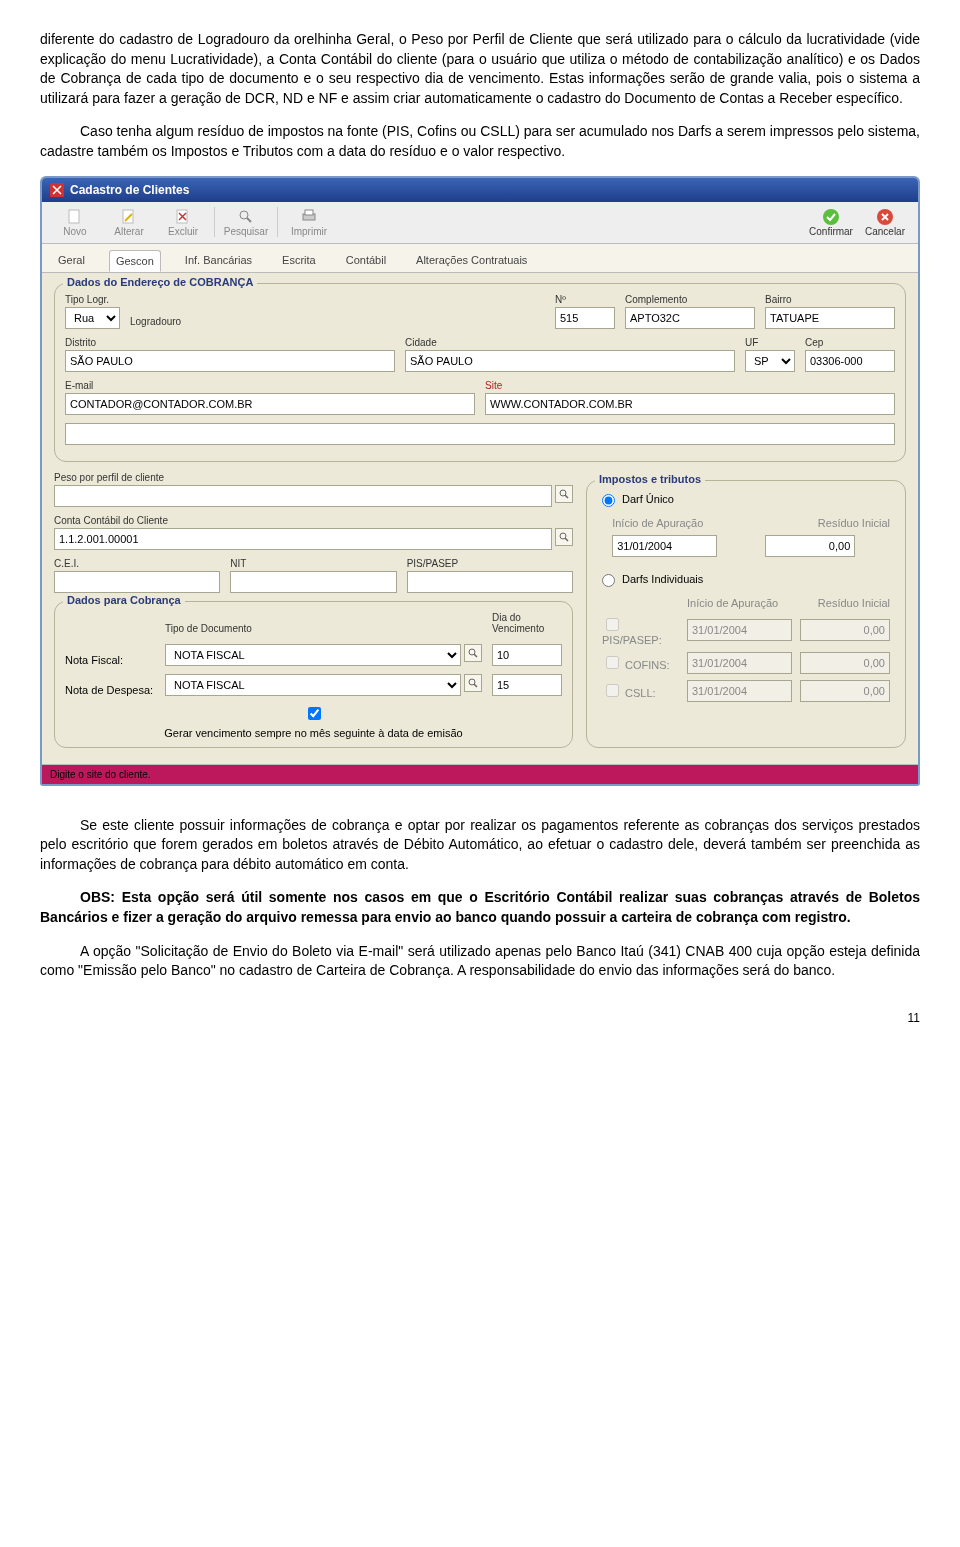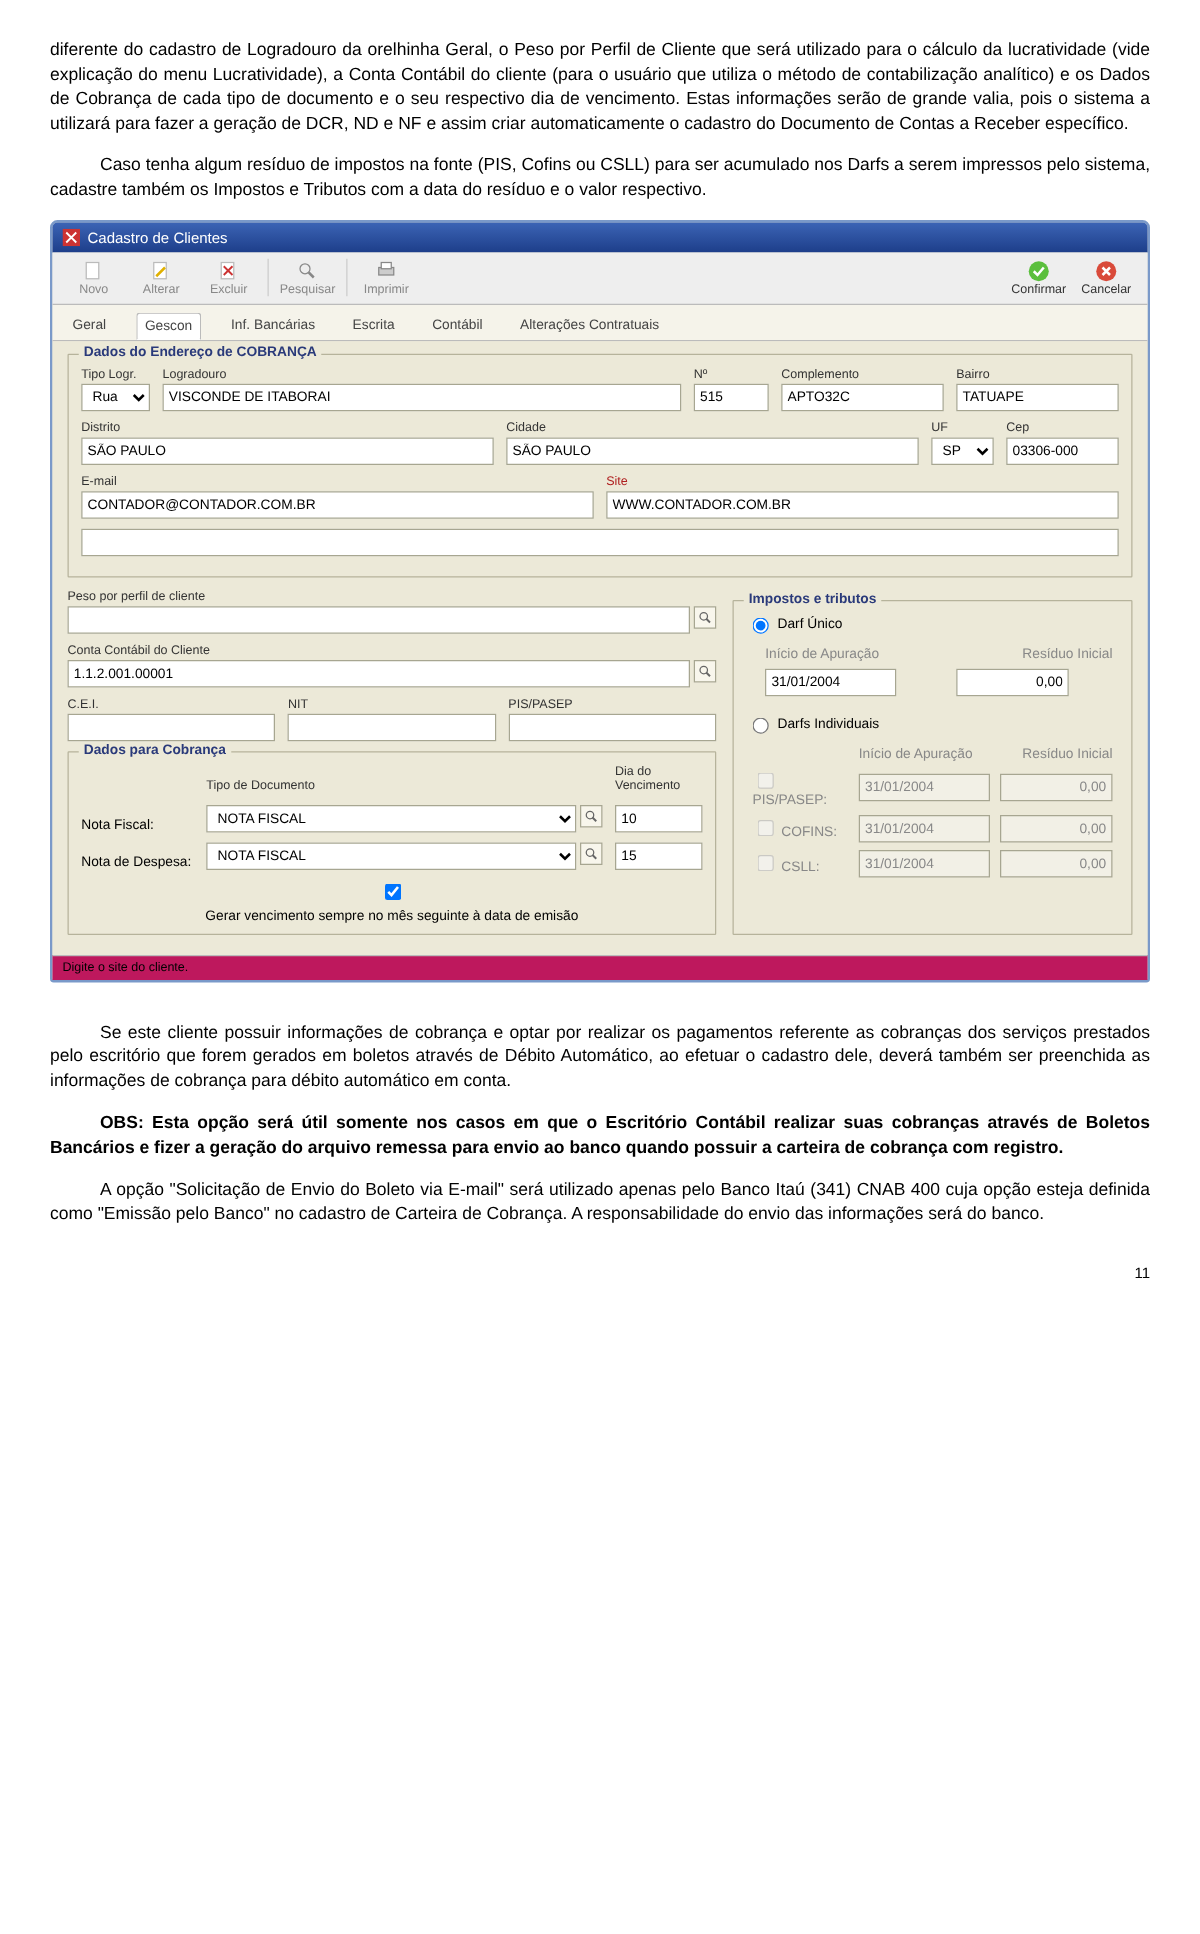--- a/index.html
+++ b/index.html
@@ -20,21 +20,21 @@
     font-family: Tahoma, sans-serif;
     font-size: 11px;
     color: #000;
     margin: 10px 0 30px 0;
   }
   .titlebar {
     background: linear-gradient(#3c64b5, #1d3e8a);
     color: #fff;
     padding: 5px 8px;
     font-size: 12px;
-    font-weight: normal;
+    font-weight: bold;
     border-radius: 4px 4px 0 0;
     display: flex;
     align-items: center;
     gap: 6px;
   }
   .titlebar .ico {
     width: 14px; height: 14px; display: inline-block;
   }
   .toolbar {
     display: flex;
@@ -64,21 +64,21 @@
     padding: 6px 10px 0 10px;
     background: #f5f3ea;
     border-bottom: 1px solid #bbb;
     font-size: 11px;
   }
   .tab { padding: 4px 6px; color:#444; cursor:pointer; }
   .tab.active { background:#fff; border:1px solid #bbb; border-bottom:1px solid #fff; border-radius:3px 3px 0 0; }
   .panel { padding:10px 12px 6px 12px; background:#ece9d8; }
   .groupbox {
     border:1px solid #b6b39b;
-    border-radius:1px;
+    border-radius:12px;
     padding:10px 10px 8px 10px;
     margin-bottom:10px;
     position:relative;
   }
   .groupbox .legend {
     position:absolute; top:-8px; left:8px;
     background:#ece9d8; padding:0 4px;
     font-size:11px; color:#2a3a7a; font-weight:bold;
   }
   .row { display:flex; gap:10px; margin-bottom:8px; align-items:flex-end; }
@@ -201,21 +201,20 @@
 
     <div class="groupbox">
       <span class="legend">Dados do Endereço de COBRANÇA</span>
       <div class="row">
         <div class="field" style="width:55px">
           <label>Tipo Logr.</label>
           <select><option>Rua</option></select>
         </div>
         <div class="field" style="flex:1">
           <label>Logradouro</label>
-          <input type="text" value="VISCONDE DE ITABORAI" style="">
         </div>
         <div class="field" style="width:60px">
           <label>Nº</label>
           <input type="text" value="515" style="">
         </div>
         <div class="field" style="width:130px">
           <label>Complemento</label>
           <input type="text" value="APTO32C" style="">
         </div>
         <div class="field" style="width:130px">

